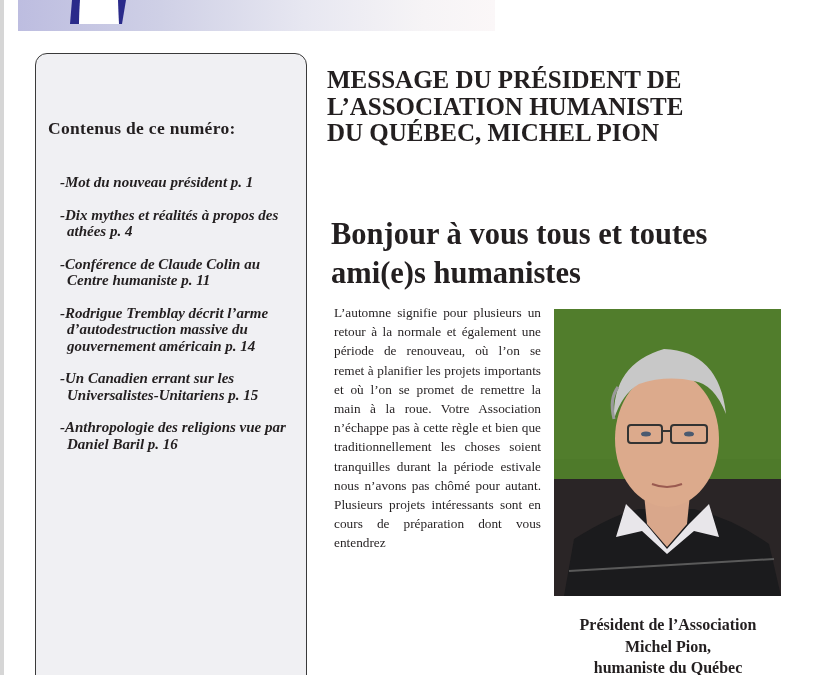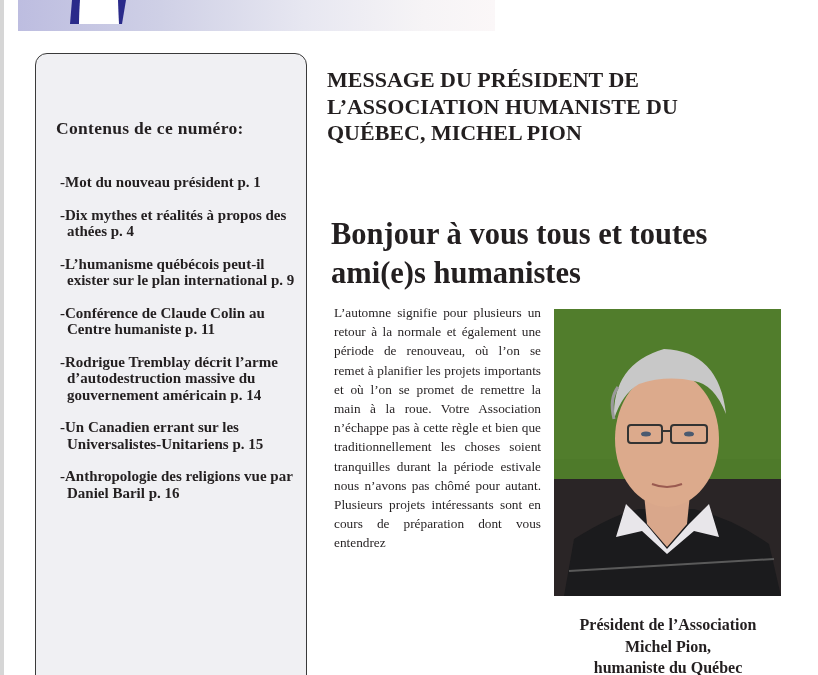--- a/index.html
+++ b/index.html
@@ -21,31 +21,31 @@
     position: absolute; left: 52px; top: 0; width: 68px; height: 24px;
   }
   .sidebar-box {
     position: absolute; left: 35px; top: 53px; width: 272px; height: 640px;
     background: #f0f0f3;
     border: 1.5px solid #3a3a3a;
     border-radius: 12px;
     box-sizing: border-box;
   }
   .sidebar-title {
-    position: absolute; left: 56px; top: 118px;
+    position: absolute; left: 48px; top: 118px;
     font-weight: bold; font-size: 17.5px; letter-spacing: 0.3px;
   }
-  .toc { position: absolute; left: 60px; top: 174px; width: 245px; margin: 0; padding: 0; list-style: none; }
+  .toc { position: absolute; left: 60px; top: 174px; width: 245px; margin: 0; padding: 0; list-style: none; font-style: italic; }
   .toc li {
     font-weight: bold; font-size: 15px; line-height: 16.5px;
     margin: 0 0 16px 0; padding-left: 7px; text-indent: -7px;
   }
   .kicker {
     position: absolute; left: 327px; top: 67px; width: 380px;
-    font-weight: bold; font-size: 22px; line-height: 26.5px;
+    font-weight: bold; font-size: 25px; line-height: 26.5px;
     text-transform: none;
   }
   .headline {
     position: absolute; left: 331px; top: 175px; width: 420px;
     font-weight: bold; font-size: 30.5px; line-height: 39px; margin-top: 40px;
   }
   .body-col {
     position: absolute; left: 334px; top: 303px; width: 207px;
     font-size: 13.3px; line-height: 19.2px; text-align: justify;
   }
@@ -70,21 +70,20 @@
     <polygon points="10,0 48,0 49,24 9,24" fill="#ffffff"></polygon>
     <polygon points="48,0 56,0 52,24 49,24" fill="#2a2a8a"></polygon>
   </svg>
 </div>
 
 <div class="sidebar-box"></div>
 <div class="sidebar-title">Contenus de ce numéro:</div>
 <ul class="toc">
   <li>-Mot du nouveau président  p. 1</li>
   <li>-Dix mythes et réalités à propos des athées  p. 4</li>
-  <li>-L’humanisme québécois peut-il exister sur le plan international p. 9</li>
   <li>-Conférence de Claude Colin au Centre humaniste  p. 11</li>
   <li>-Rodrigue Tremblay décrit l’arme d’autodestruction massive du gouvernement américain p. 14</li>
   <li>-Un Canadien errant sur les Universalistes-Unitariens  p. 15</li>
   <li>-Anthropologie des religions vue par Daniel Baril  p. 16</li>
 </ul>
 
 <div class="kicker">MESSAGE DU PRÉSIDENT DE L’ASSOCIATION HUMANISTE DU QUÉBEC, MICHEL PION</div>
 <div class="headline">Bonjour à vous tous et toutes ami(e)s humanistes</div>
 
 <div class="body-col">

